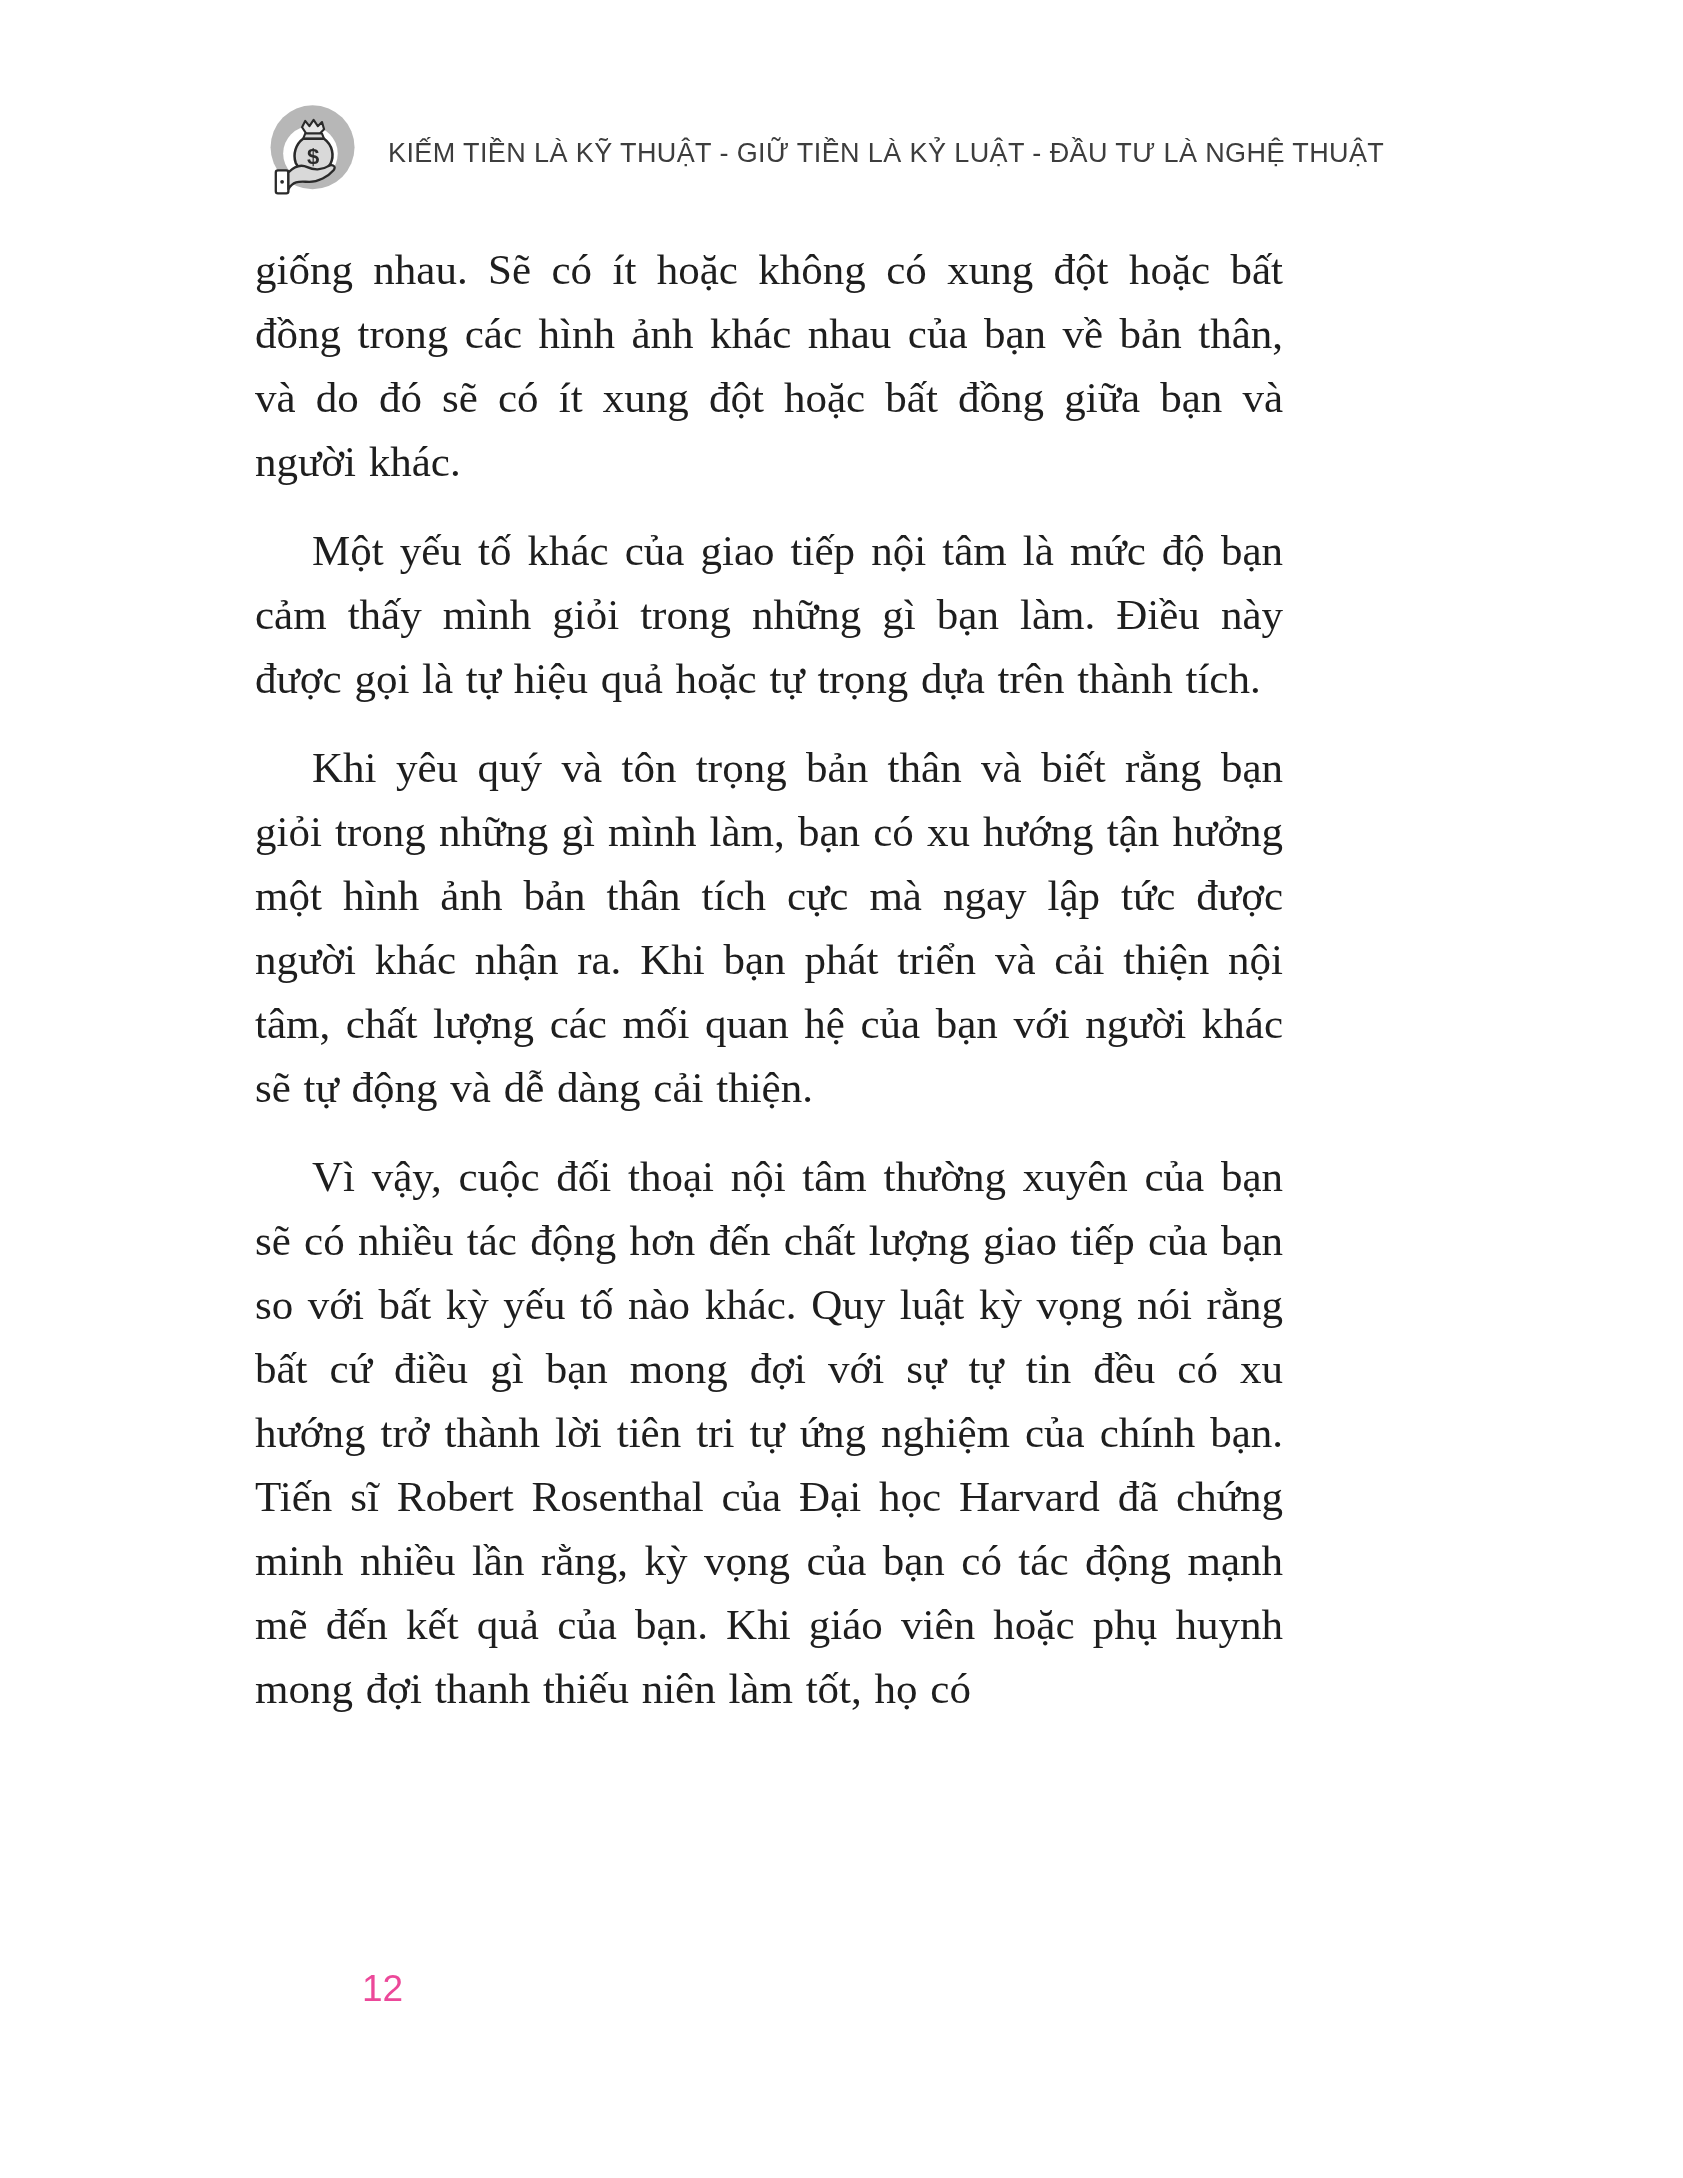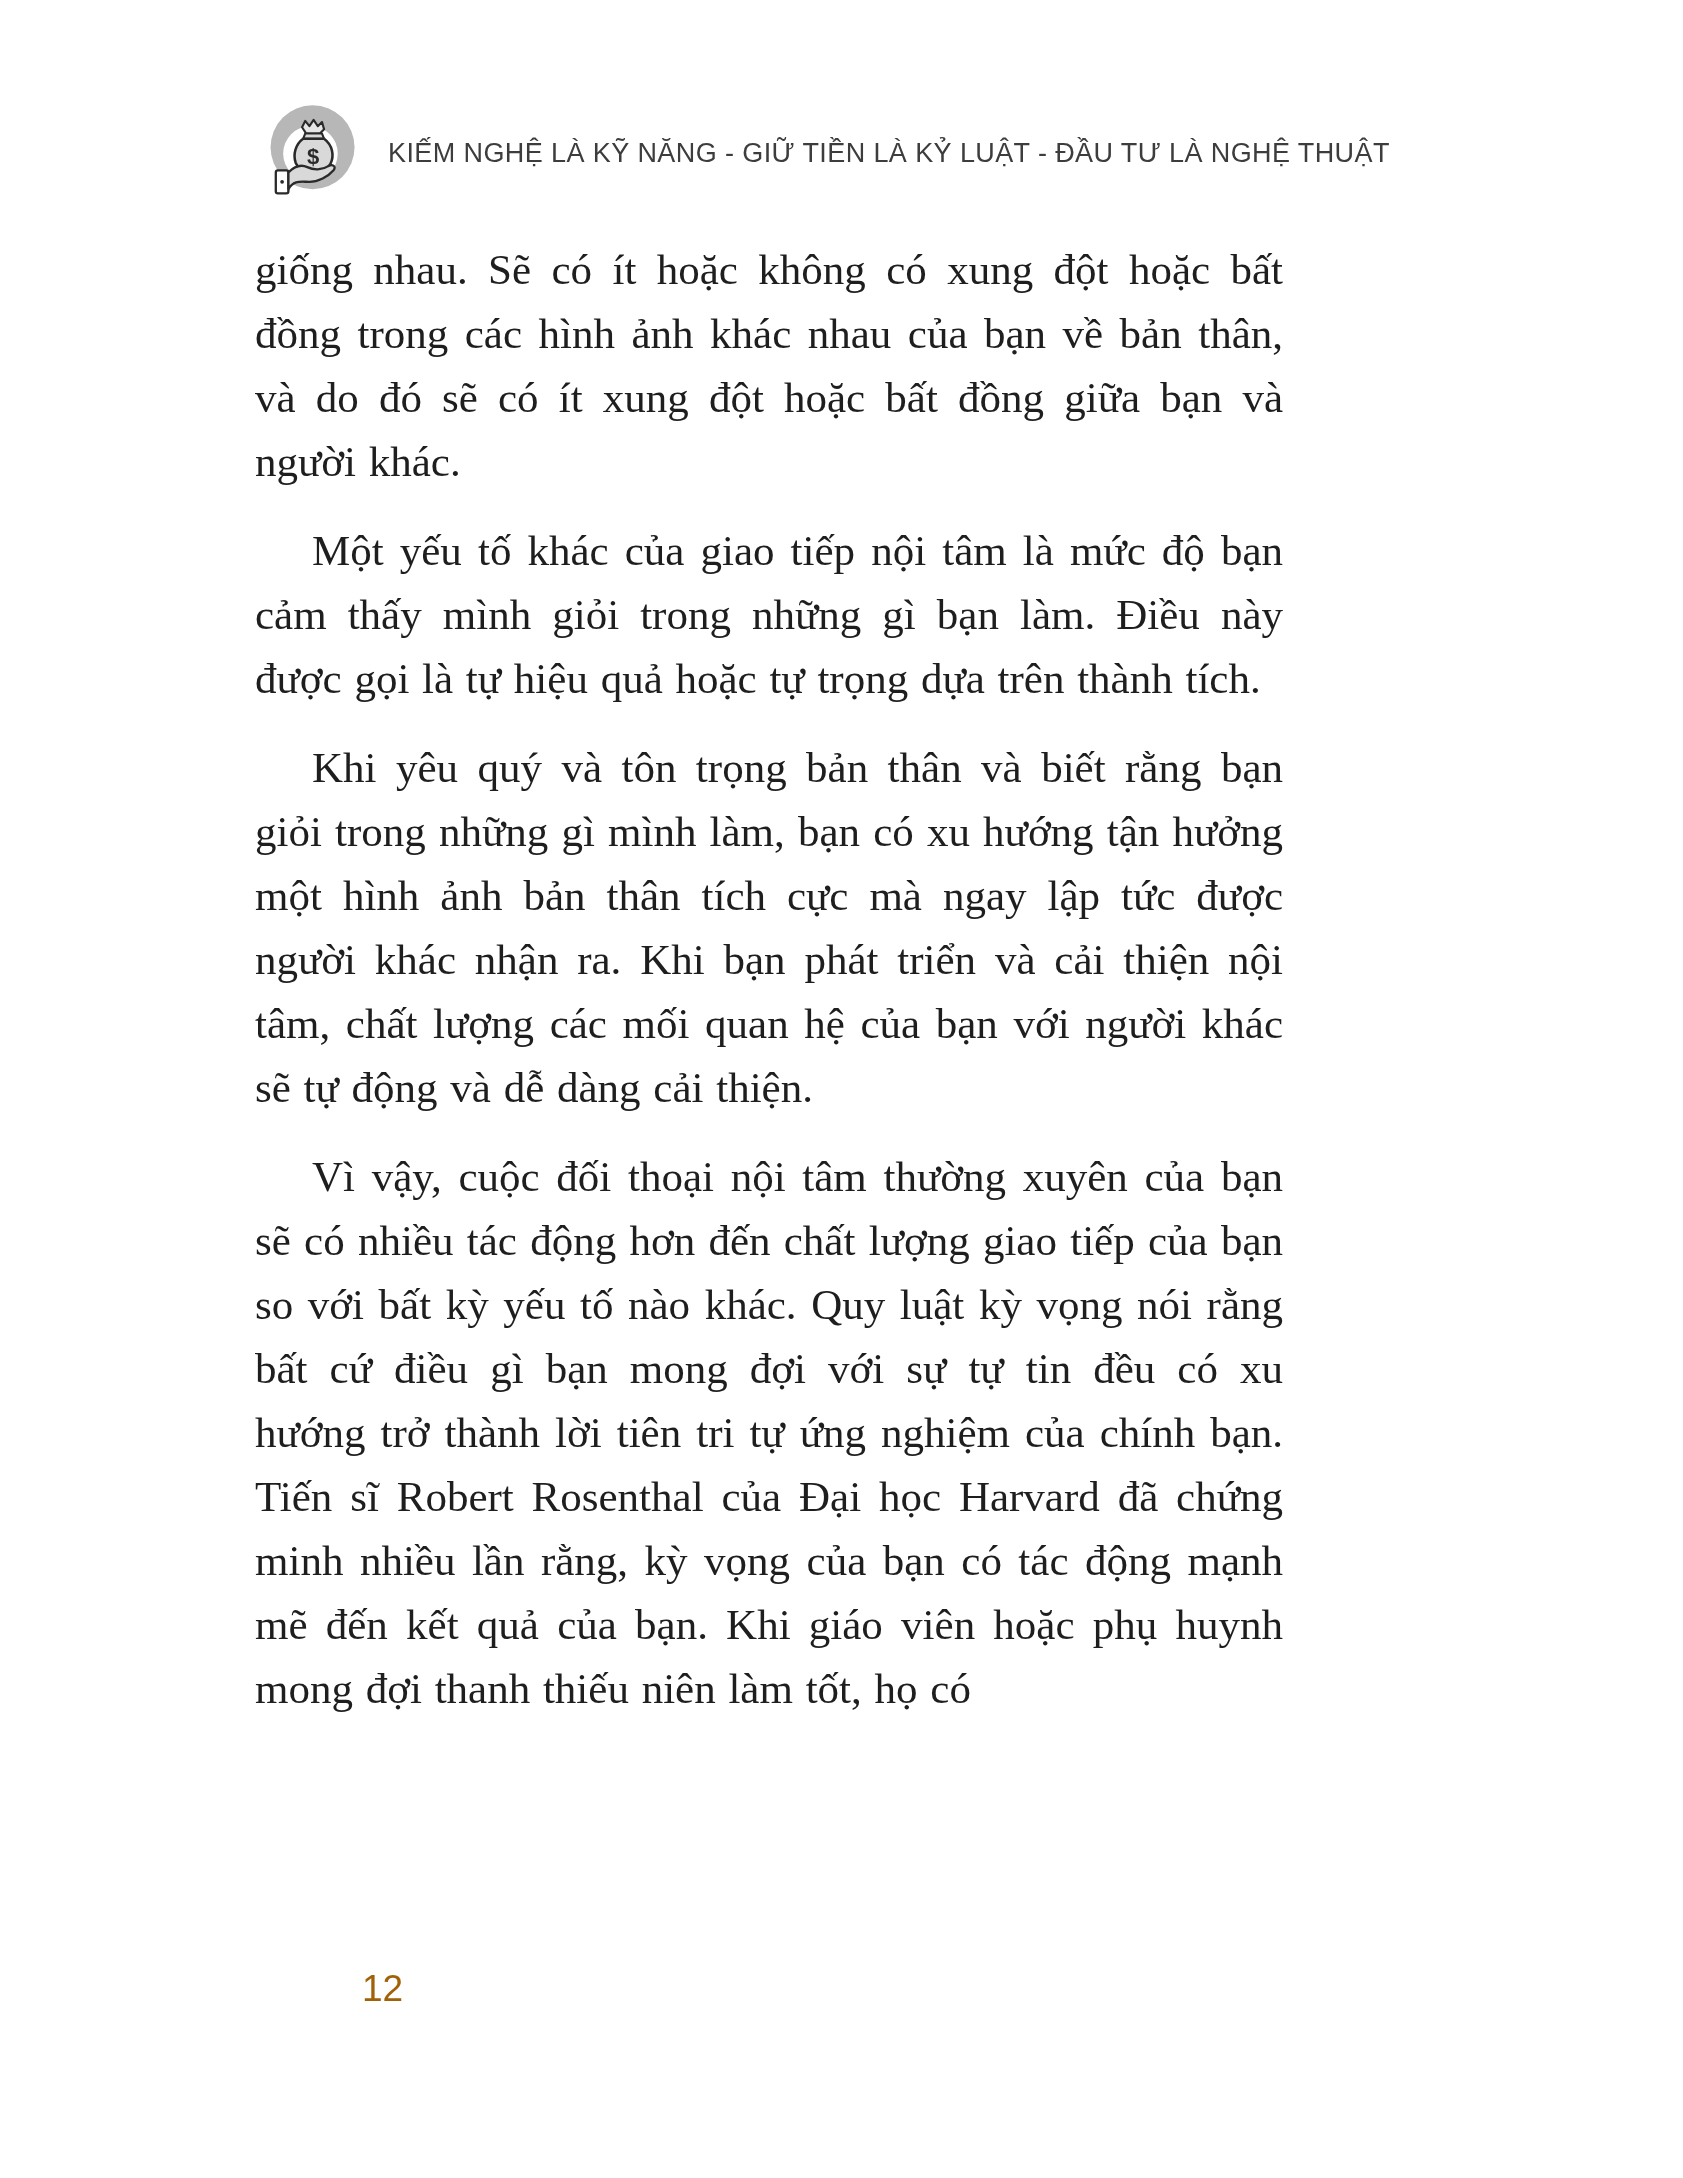--- a/index.html
+++ b/index.html
@@ -36,21 +36,21 @@
     text-align:justify;
     word-spacing:2px;
   }
   .content p { margin:0 0 25px 2px; }
   .content p.indent { text-indent:57px; }
   .page-number {
     position:absolute;
     left:362px; top:1968px;
     font-family:"Liberation Sans", sans-serif;
     font-size:37px;
-    color:#a16207;
+    color:#ec4899;
   }
 </style>
 </head>
 <body>
 
 <div class="page">
 
   <div class="header">
     <div class="icon-wrap">
       <svg viewBox="0 0 100 100" xmlns="http://www.w3.org/2000/svg" aria-hidden="true">
@@ -66,21 +66,21 @@
         <path d="M42 36 L62 36 C70 42 72 52 68 60 C64 67 56 69 51 69 C44 69 38 66 35 59 C32 51 35 41 42 36 Z" fill="#d9d9d9" stroke="#2a2a2a" stroke-width="2.4" stroke-linejoin="round"></path>
 
         <text x="51.5" y="60" text-anchor="middle" font-family="Liberation Sans, sans-serif" font-size="21" font-weight="bold" fill="#2a2a2a">$</text>
 
         <rect x="16" y="66" width="12" height="22" rx="2" fill="#ffffff" stroke="#2a2a2a" stroke-width="2.2"></rect>
         <circle cx="22" cy="77" r="1.8" fill="#2a2a2a"></circle>
 
         <path d="M28 68 C34 62 40 60 46 63 C52 66 60 66 66 62 C70 60 74 62 71 66 C66 72 56 77 48 77 C40 77 33 75 28 84 Z" fill="#d9d9d9" stroke="#2a2a2a" stroke-width="2.2" stroke-linejoin="round"></path>
       </svg>
     </div>
-    <div class="header-title">KIẾM NGHỆ LÀ KỸ NĂNG - GIỮ TIỀN LÀ KỶ LUẬT - ĐẦU TƯ LÀ NGHỆ THUẬT</div>
+    <div class="header-title">KIẾM TIỀN LÀ KỸ THUẬT - GIỮ TIỀN LÀ KỶ LUẬT - ĐẦU TƯ LÀ NGHỆ THUẬT</div>
   </div>
 
   <div class="content">
       <p>giống nhau. Sẽ có ít hoặc không có xung đột hoặc bất đồng trong các hình ảnh khác nhau của bạn về bản thân, và do đó sẽ có ít xung đột hoặc bất đồng giữa bạn và người khác.</p>
       <p class="indent">Một yếu tố khác của giao tiếp nội tâm là mức độ bạn cảm thấy mình giỏi trong những gì bạn làm. Điều này được gọi là tự hiệu quả hoặc tự trọng dựa trên thành tích.</p>
       <p class="indent">Khi yêu quý và tôn trọng bản thân và biết rằng bạn giỏi trong những gì mình làm, bạn có xu hướng tận hưởng một hình ảnh bản thân tích cực mà ngay lập tức được người khác nhận ra. Khi bạn phát triển và cải thiện nội tâm, chất lượng các mối quan hệ của bạn với người khác sẽ tự động và dễ dàng cải thiện.</p>
       <p class="indent">Vì vậy, cuộc đối thoại nội tâm thường xuyên của bạn sẽ có nhiều tác động hơn đến chất lượng giao tiếp của bạn so với bất kỳ yếu tố nào khác. Quy luật kỳ vọng nói rằng bất cứ điều gì bạn mong đợi với sự tự tin đều có xu hướng trở thành lời tiên tri tự ứng nghiệm của chính bạn. Tiến sĩ Robert Rosenthal của Đại học Harvard đã chứng minh nhiều lần rằng, kỳ vọng của bạn có tác động mạnh mẽ đến kết quả của bạn. Khi giáo viên hoặc phụ huynh mong đợi thanh thiếu niên làm tốt, họ có</p>
     </div>
 
   <div class="page-number">12</div>

